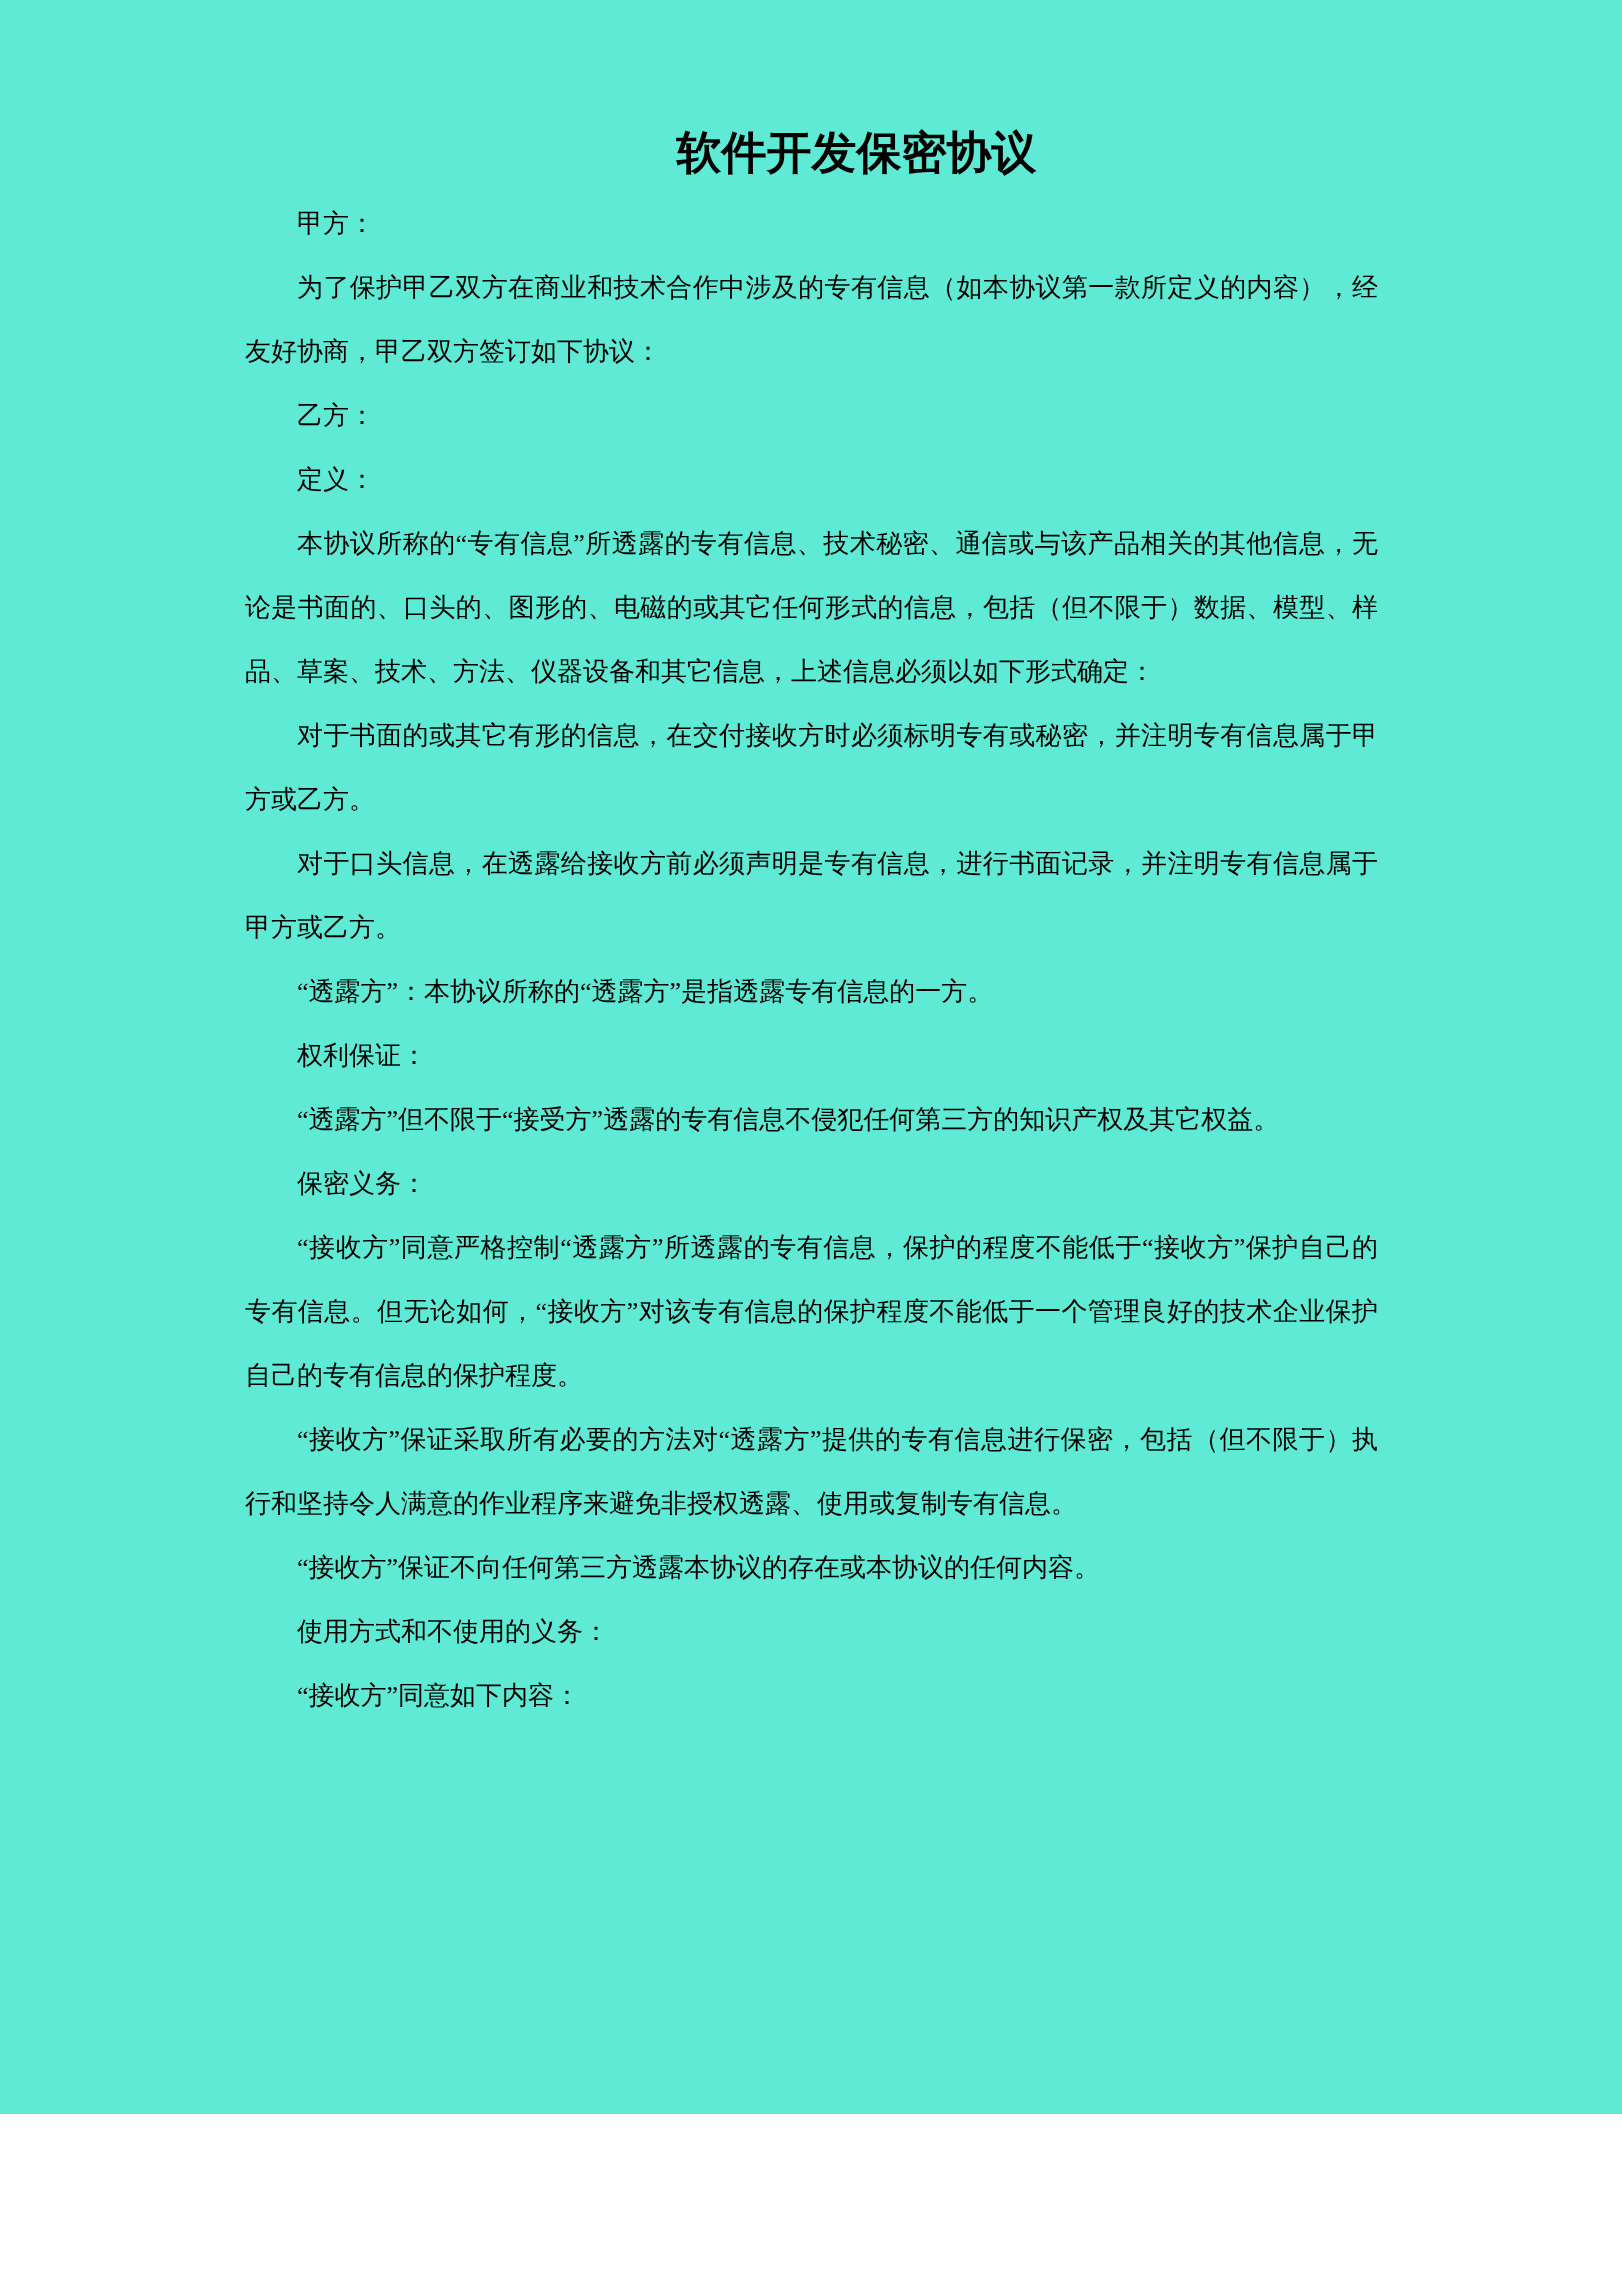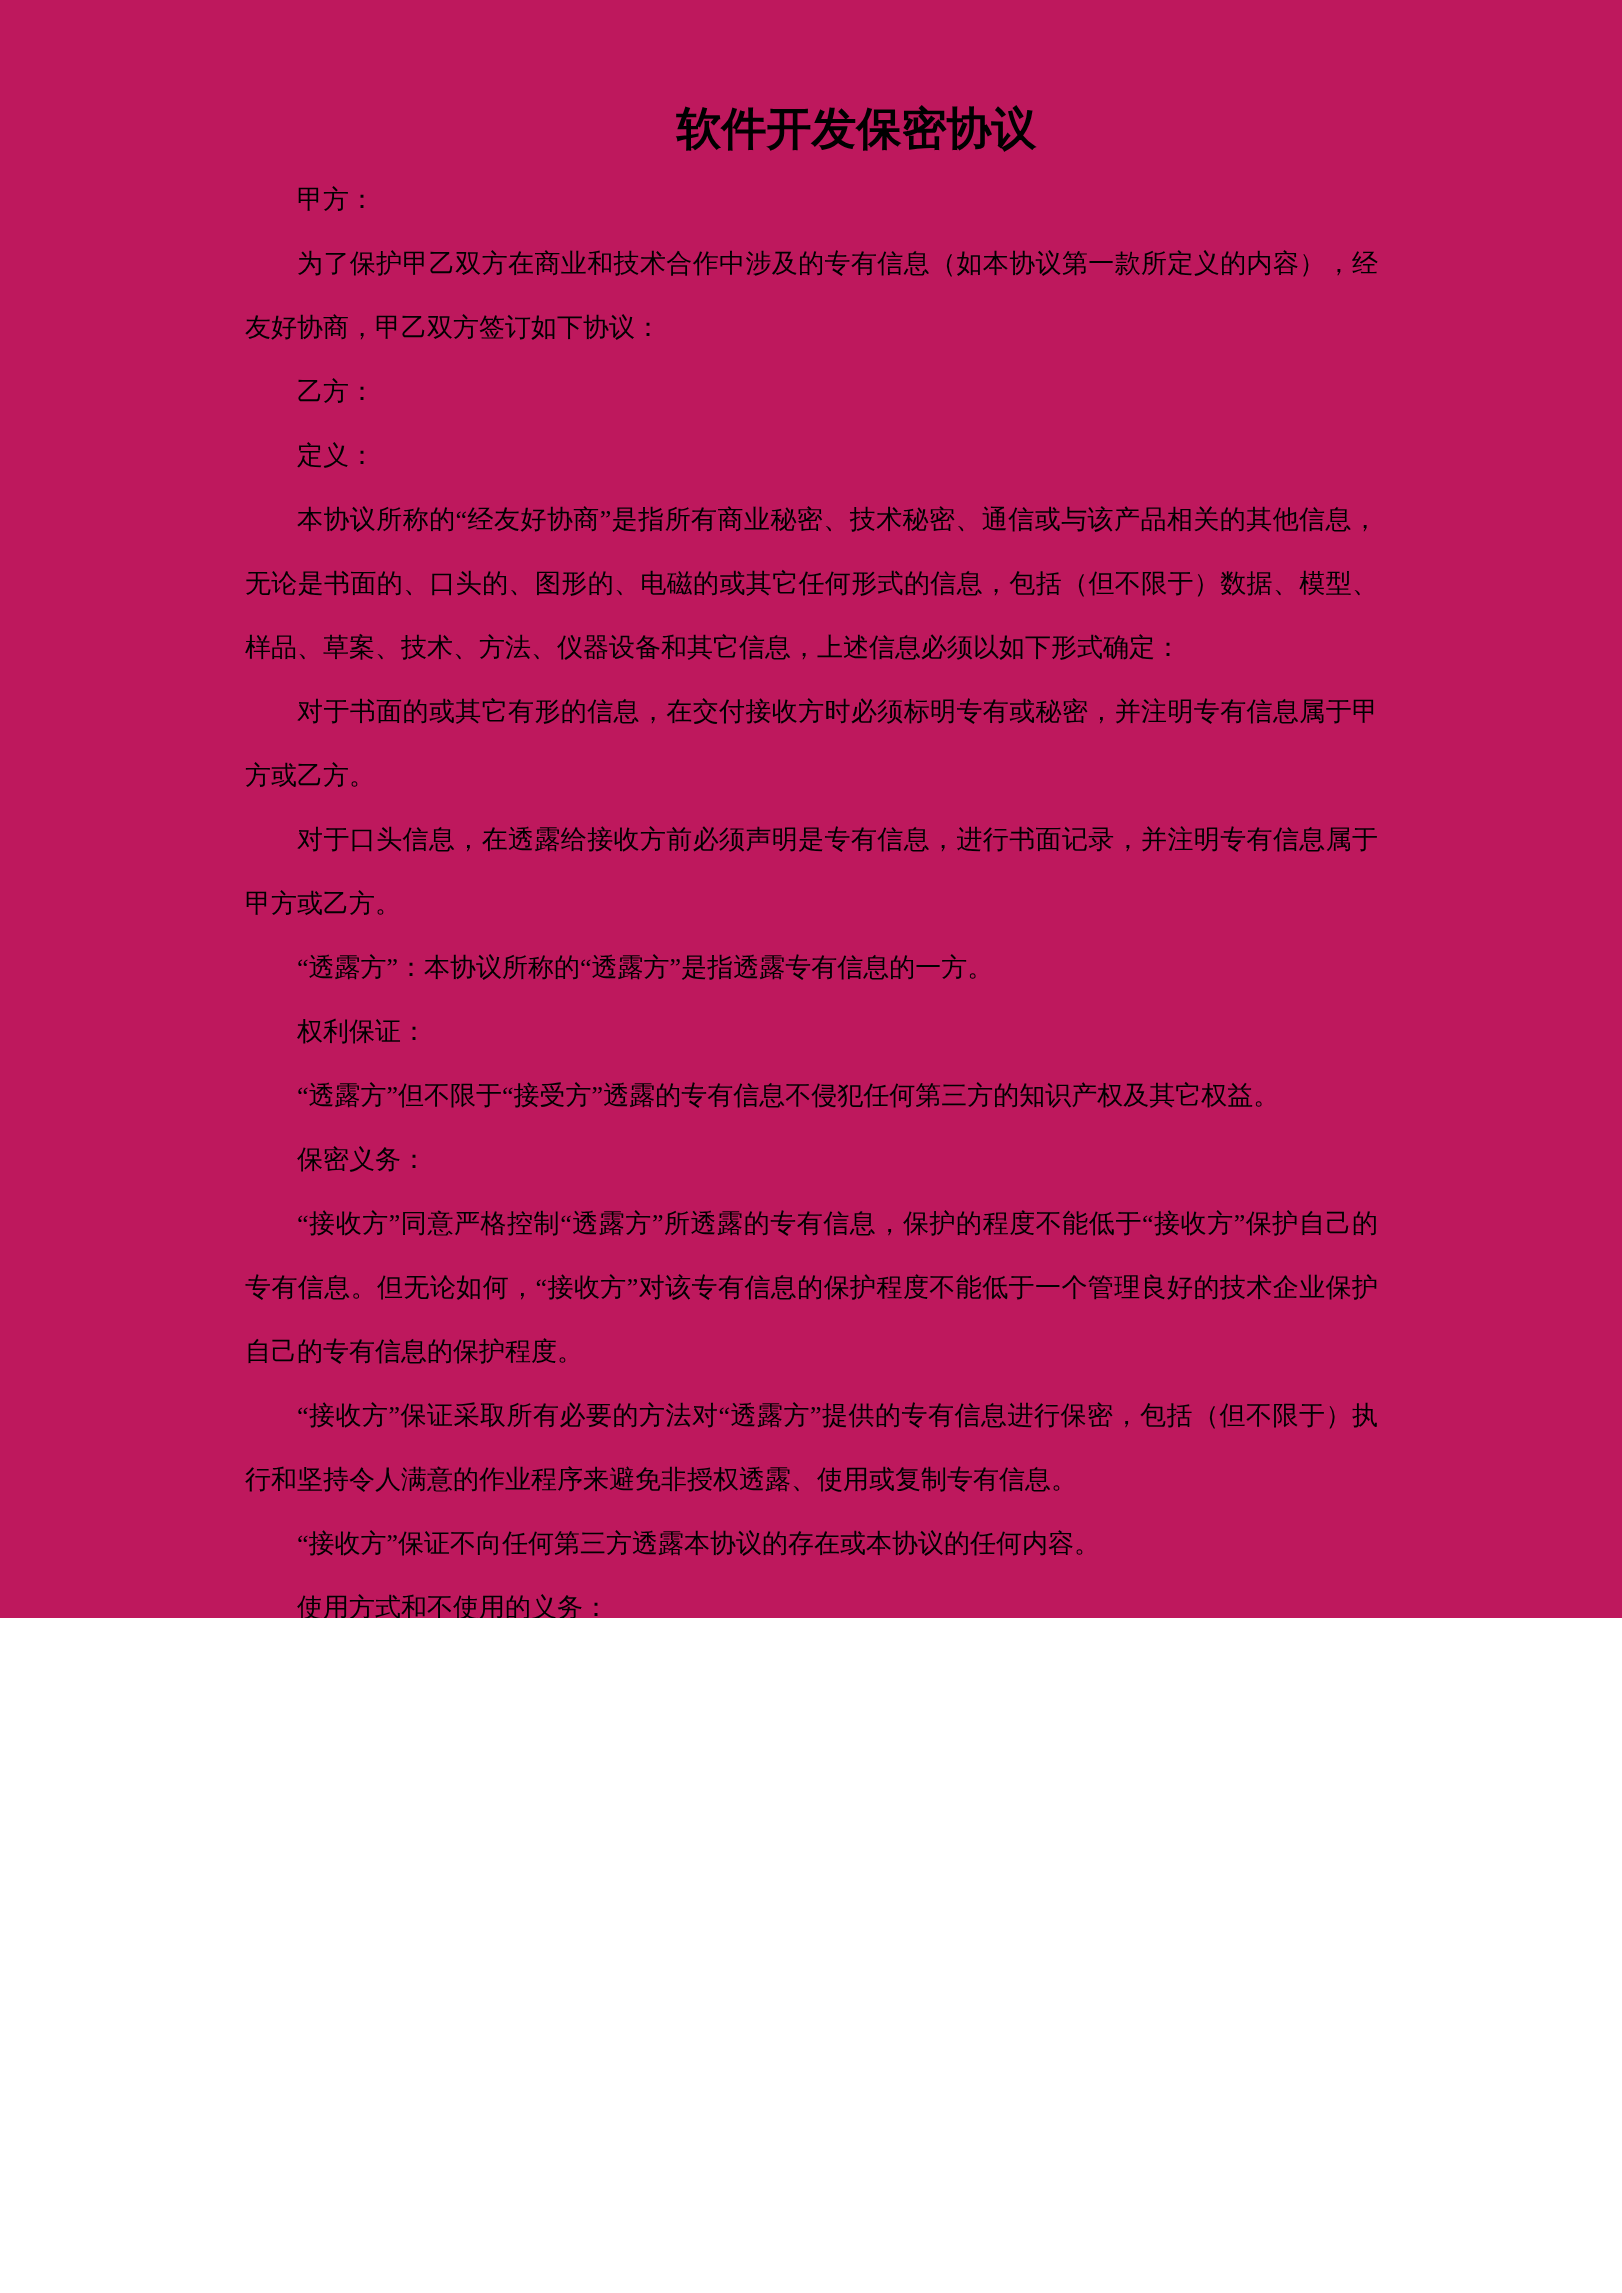--- a/index.html
+++ b/index.html
@@ -3,24 +3,24 @@
 <meta charset="utf-8">
 <style>
   html, body {
     margin: 0;
     padding: 0;
     background: #ffffff;
   }
   .page {
     position: relative;
     width: 1623px;
-    height: 1618px;
-    background: #be185d;
+    height: 2114px;
+    background: #5eead4;
     box-sizing: border-box;
-    padding: 91px 245px 0 245px;
+    padding: 115px 245px 0 245px;
     overflow: hidden;
   }
   .doc-title {
     margin: 0;
     color: #000000;
     font-family: "Liberation Serif", "DejaVu Serif", serif;
     font-size: 45px;
     font-weight: 700;
     line-height: 77px;
     text-align: center;
@@ -46,21 +46,21 @@
 </head>
 <body>
 
 <div class="page">
   <h1 class="doc-title">软件开发保密协议</h1>
   <div class="doc-body">
     <p class="para">甲方：</p>
     <p class="para">为了保护甲乙双方在商业和技术合作中涉及的专有信息（如本协议第一款所定义的内容），经友好协商，甲乙双方签订如下协议：</p>
     <p class="para">乙方：</p>
     <p class="para">定义：</p>
-    <p class="para">本协议所称的“经友好协商”是指所有商业秘密、技术秘密、通信或与该产品相关的其他信息，无论是书面的、口头的、图形的、电磁的或其它任何形式的信息，包括（但不限于）数据、模型、样品、草案、技术、方法、仪器设备和其它信息，上述信息必须以如下形式确定：</p>
+    <p class="para">本协议所称的“专有信息”所透露的专有信息、技术秘密、通信或与该产品相关的其他信息，无论是书面的、口头的、图形的、电磁的或其它任何形式的信息，包括（但不限于）数据、模型、样品、草案、技术、方法、仪器设备和其它信息，上述信息必须以如下形式确定：</p>
     <p class="para">对于书面的或其它有形的信息，在交付接收方时必须标明专有或秘密，并注明专有信息属于甲方或乙方。</p>
     <p class="para">对于口头信息，在透露给接收方前必须声明是专有信息，进行书面记录，并注明专有信息属于甲方或乙方。</p>
     <p class="para">“透露方”：本协议所称的“透露方”是指透露专有信息的一方。</p>
     <p class="para">权利保证：</p>
     <p class="para">“透露方”但不限于“接受方”透露的专有信息不侵犯任何第三方的知识产权及其它权益。</p>
     <p class="para">保密义务：</p>
     <p class="para">“接收方”同意严格控制“透露方”所透露的专有信息，保护的程度不能低于“接收方”保护自己的专有信息。但无论如何，“接收方”对该专有信息的保护程度不能低于一个管理良好的技术企业保护自己的专有信息的保护程度。</p>
     <p class="para">“接收方”保证采取所有必要的方法对“透露方”提供的专有信息进行保密，包括（但不限于）执行和坚持令人满意的作业程序来避免非授权透露、使用或复制专有信息。</p>
     <p class="para">“接收方”保证不向任何第三方透露本协议的存在或本协议的任何内容。</p>
     <p class="para">使用方式和不使用的义务：</p>

